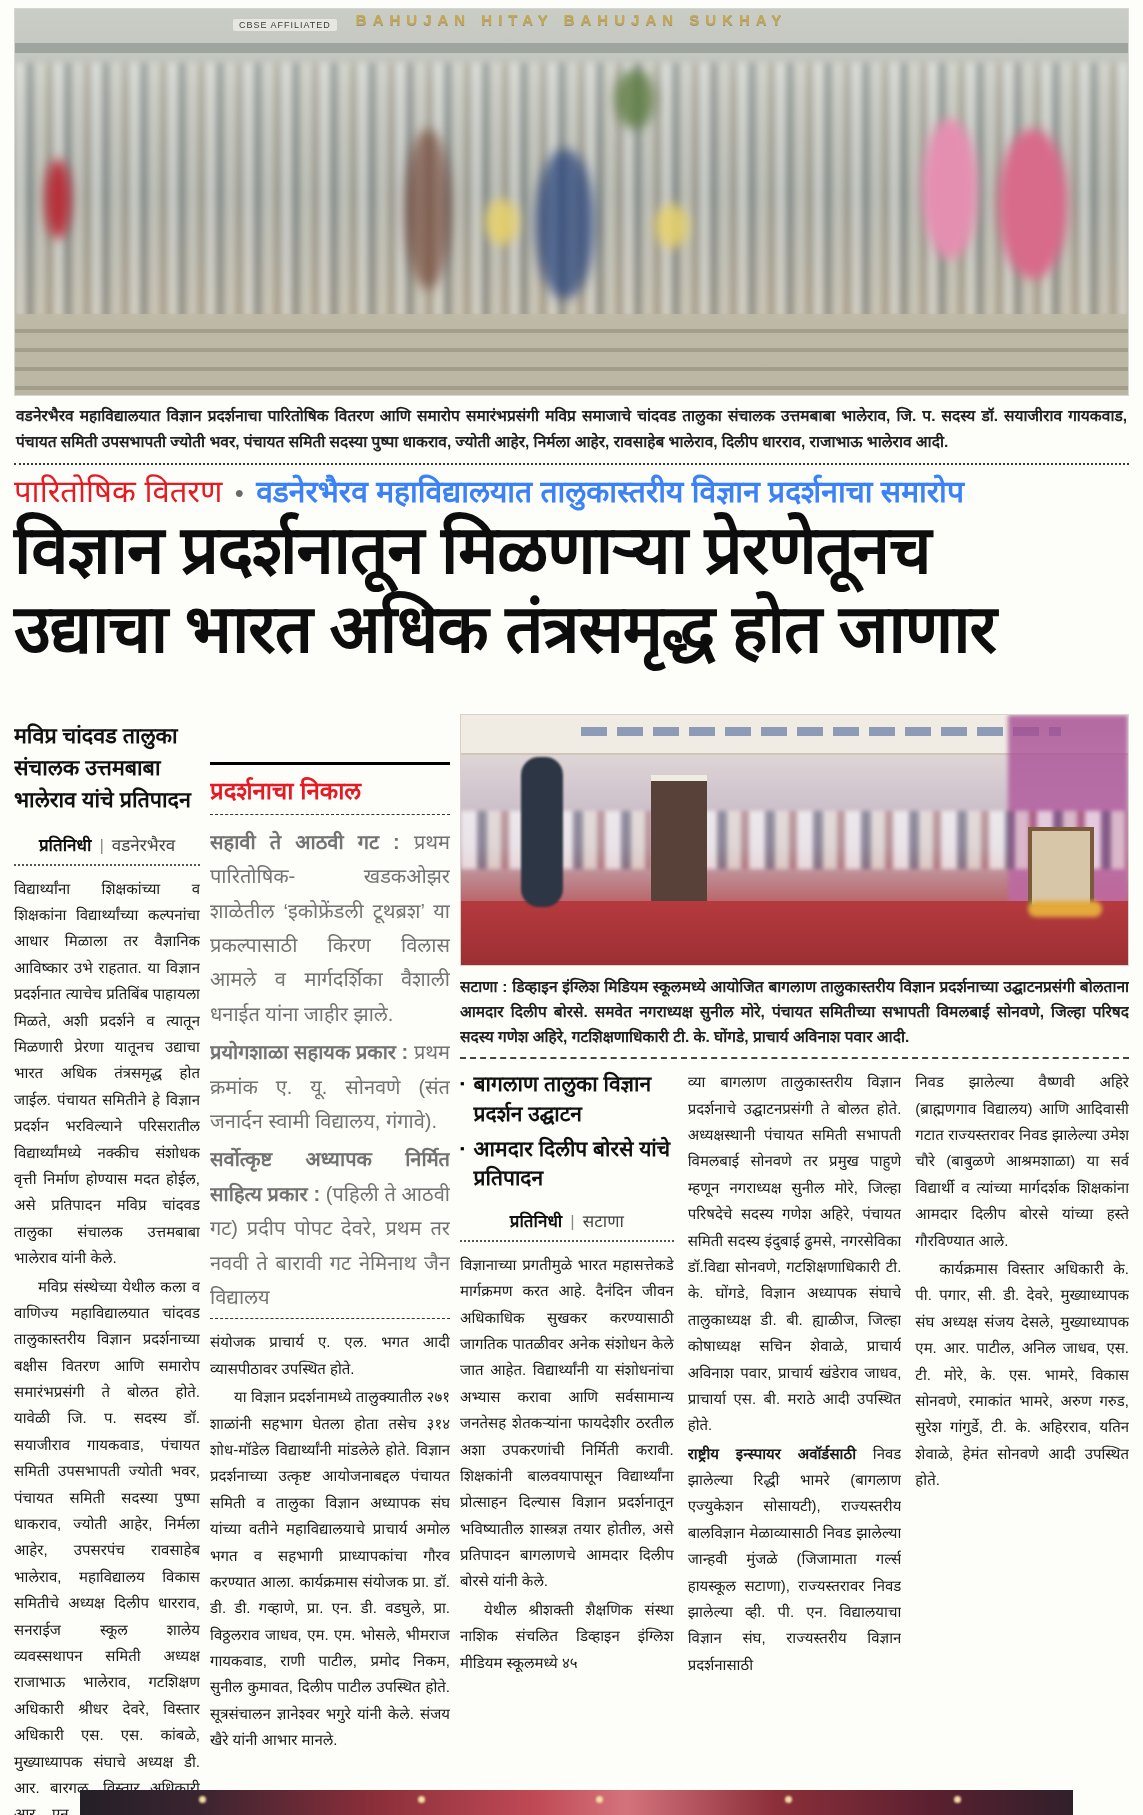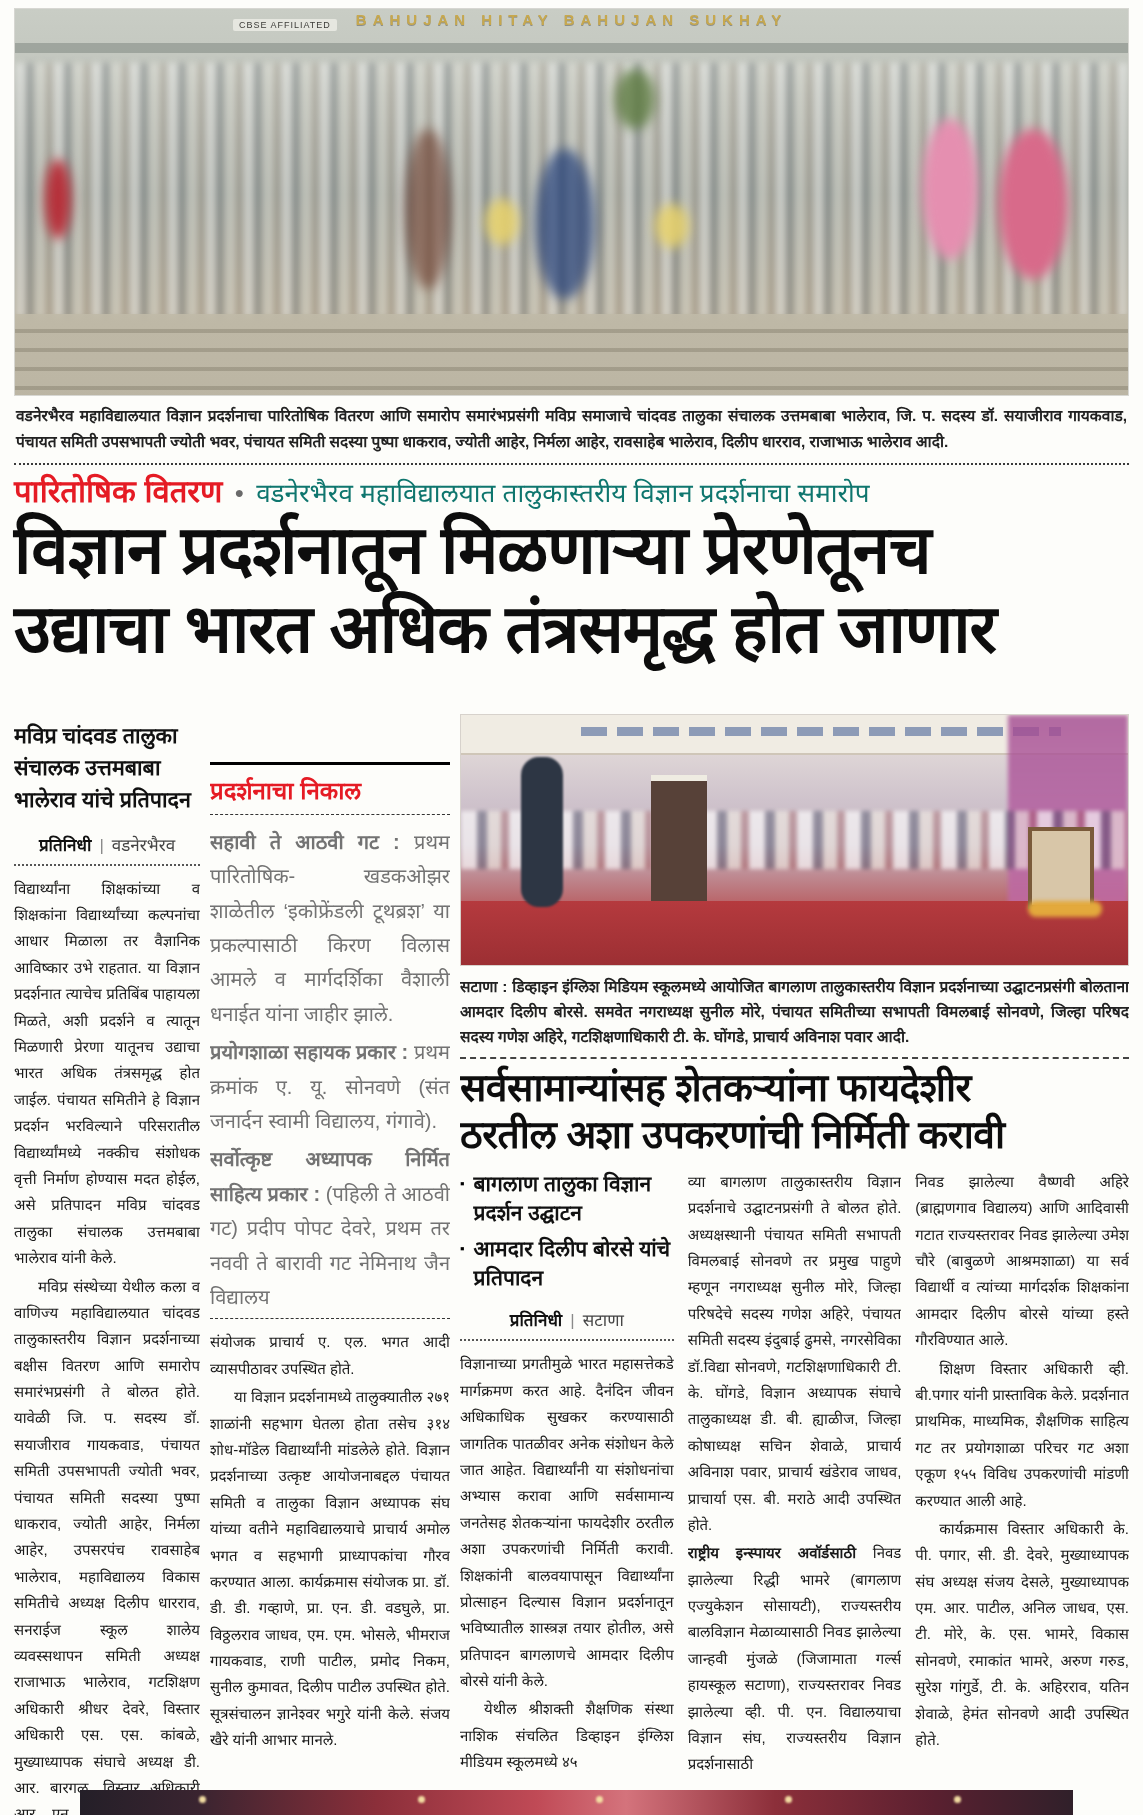--- a/index.html
+++ b/index.html
@@ -18,23 +18,23 @@
   .steps{position:absolute;bottom:0;height:21%;left:0;right:0;opacity:.9;
     background:repeating-linear-gradient(180deg,#c0baa8 0 15px,#a39d8b 15px 19px);}
   .blob{position:absolute;border-radius:50%;filter:blur(6px);}
   .sign-cbse{position:absolute;top:10px;left:218px;font-size:9px;letter-spacing:1px;color:#3c3c38;background:rgba(240,240,234,.75);padding:1px 6px;border-radius:2px;}
   .sign-main{position:absolute;top:2px;left:0;right:0;text-align:center;font-size:15px;font-weight:bold;letter-spacing:6px;color:#c7a23a;text-shadow:0 1px 0 rgba(0,0,0,.35);opacity:.85;}
   
   .caption1{margin:7px 2px 0;font-size:15.5px;line-height:1.68;font-weight:600;color:#222;text-align:justify;}
   
   .toprule{border-top:2px dotted #3a3a3a;margin-top:8px;}
   .kickerrow{display:flex;align-items:baseline;gap:12px;margin:10px 0 2px;}
-  .kicker{color:#e51b24;font-weight:700;font-size:31px;line-height:1.1;}
+  .kicker{color:#e51b24;font-weight:400;font-size:31px;line-height:1.1;}
   .kdot{color:#6a6a6a;font-size:16px;transform:translateY(-4px);}
-  .kicker-rest{color:#0f766e;font-weight:400;font-size:26px;line-height:1.1;}
+  .kicker-rest{color:#3b82f6;font-weight:700;font-size:30px;line-height:1.1;}
   .headline1{font-weight:900;color:#0d0d0d;font-size:67px;line-height:1.17;letter-spacing:-1px;margin-top:0;}
   
   .grid{display:flex;gap:10px;height:1142px;overflow:hidden;margin-top:8px;}
   .c1{width:186px;flex:0 0 186px;overflow:hidden;padding-top:44px;}
   .c2{width:240px;flex:0 0 240px;overflow:hidden;padding-top:86px;}
   .rz{flex:1 1 auto;overflow:hidden;padding-top:38px;}
   .deck{font-size:21.5px;font-weight:800;line-height:1.5;color:#111;}
   .byline{display:flex;justify-content:center;gap:8px;font-size:17px;margin:16px 0 8px;align-items:baseline;}
   .byline .b{font-weight:800;color:#111;}
   .byline .pipe{color:#8a8a8a;}
@@ -155,24 +155,20 @@
         <div class="podium"></div>
         <div class="speaker"></div>
         <div class="portrait"></div>
         <div class="garland"></div>
       </div>
       <div class="caption2">
         <span class="lead">सटाणा :</span>
         <span>डिव्हाइन इंग्लिश मिडियम स्कूलमध्ये आयोजित बागलाण तालुकास्तरीय विज्ञान प्रदर्शनाच्या उद्घाटनप्रसंगी बोलताना आमदार दिलीप बोरसे. समवेत नगराध्यक्ष सुनील मोरे, पंचायत समितीच्या सभापती विमलबाई सोनवणे, जिल्हा परिषद सदस्य गणेश अहिरे, गटशिक्षणाधिकारी टी. के. घोंगडे, प्राचार्य अविनाश पवार आदी.</span>
       </div>
       <div class="dashrule2"></div>
-      <div class="headline2">
-        <div>सर्वसामान्यांसह शेतकऱ्यांना फायदेशीर</div>
-        <div>ठरतील अशा उपकरणांची निर्मिती करावी</div>
-      </div>
       <div class="cols3">
         <div class="col">
           <div class="bullets">
             <div class="bul">
                 <span class="sq">▪</span>
                 <span>बागलाण तालुका विज्ञान प्रदर्शन उद्घाटन</span>
               </div>
             <div class="bul">
                 <span class="sq">▪</span>
                 <span>आमदार दिलीप बोरसे यांचे प्रतिपादन</span>
@@ -191,21 +187,20 @@
         </div>
         <div class="col">
           <div class="body-t">
             <p>व्या बागलाण तालुकास्तरीय विज्ञान प्रदर्शनाचे उद्घाटनप्रसंगी ते बोलत होते. अध्यक्षस्थानी पंचायत समिती सभापती विमलबाई सोनवणे तर प्रमुख पाहुणे म्हणून नगराध्यक्ष सुनील मोरे, जिल्हा परिषदेचे सदस्य गणेश अहिरे, पंचायत समिती सदस्य इंदुबाई ढुमसे, नगरसेविका डॉ.विद्या सोनवणे, गटशिक्षणाधिकारी टी. के. घोंगडे, विज्ञान अध्यापक संघाचे तालुकाध्यक्ष डी. बी. ह्याळीज, जिल्हा कोषाध्यक्ष सचिन शेवाळे, प्राचार्य अविनाश पवार, प्राचार्य खंडेराव जाधव, प्राचार्या एस. बी. मराठे आदी उपस्थित होते.</p>
             <p><span class="lead">राष्ट्रीय इन्स्पायर अवॉर्डसाठी</span> <span>निवड झालेल्या रिद्धी भामरे (बागलाण एज्युकेशन सोसायटी), राज्यस्तरीय बालविज्ञान मेळाव्यासाठी निवड झालेल्या जान्हवी मुंजळे (जिजामाता गर्ल्स हायस्कूल सटाणा), राज्यस्तरावर निवड झालेल्या व्ही. पी. एन. विद्यालयाचा विज्ञान संघ, राज्यस्तरीय विज्ञान प्रदर्शनासाठी</span></p>
           </div>
         </div>
         <div class="col">
           <div class="body-t">
             <p>निवड झालेल्या वैष्णवी अहिरे (ब्राह्मणगाव विद्यालय) आणि आदिवासी गटात राज्यस्तरावर निवड झालेल्या उमेश चौरे (बाबुळणे आश्रमशाळा) या सर्व विद्यार्थी व त्यांच्या मार्गदर्शक शिक्षकांना आमदार दिलीप बोरसे यांच्या हस्ते गौरविण्यात आले.</p>
-            <p class="ind">शिक्षण विस्तार अधिकारी व्ही. बी.पगार यांनी प्रास्ताविक केले. प्रदर्शनात प्राथमिक, माध्यमिक, शैक्षणिक साहित्य गट तर प्रयोगशाळा परिचर गट अशा एकूण १५५ विविध उपकरणांची मांडणी करण्यात आली आहे.</p>
             <p class="ind">कार्यक्रमास विस्तार अधिकारी के. पी. पगार, सी. डी. देवरे, मुख्याध्यापक संघ अध्यक्ष संजय देसले, मुख्याध्यापक एम. आर. पाटील, अनिल जाधव, एस. टी. मोरे, के. एस. भामरे, विकास सोनवणे, रमाकांत भामरे, अरुण गरुड, सुरेश गांगुर्डे, टी. के. अहिरराव, यतिन शेवाळे, हेमंत सोनवणे आदी उपस्थित होते.</p>
           </div>
         </div>
       </div>
     </div>
   </div>
 </div>
 
 <div class="bstrip">
   <i style="left:12%;"></i>

